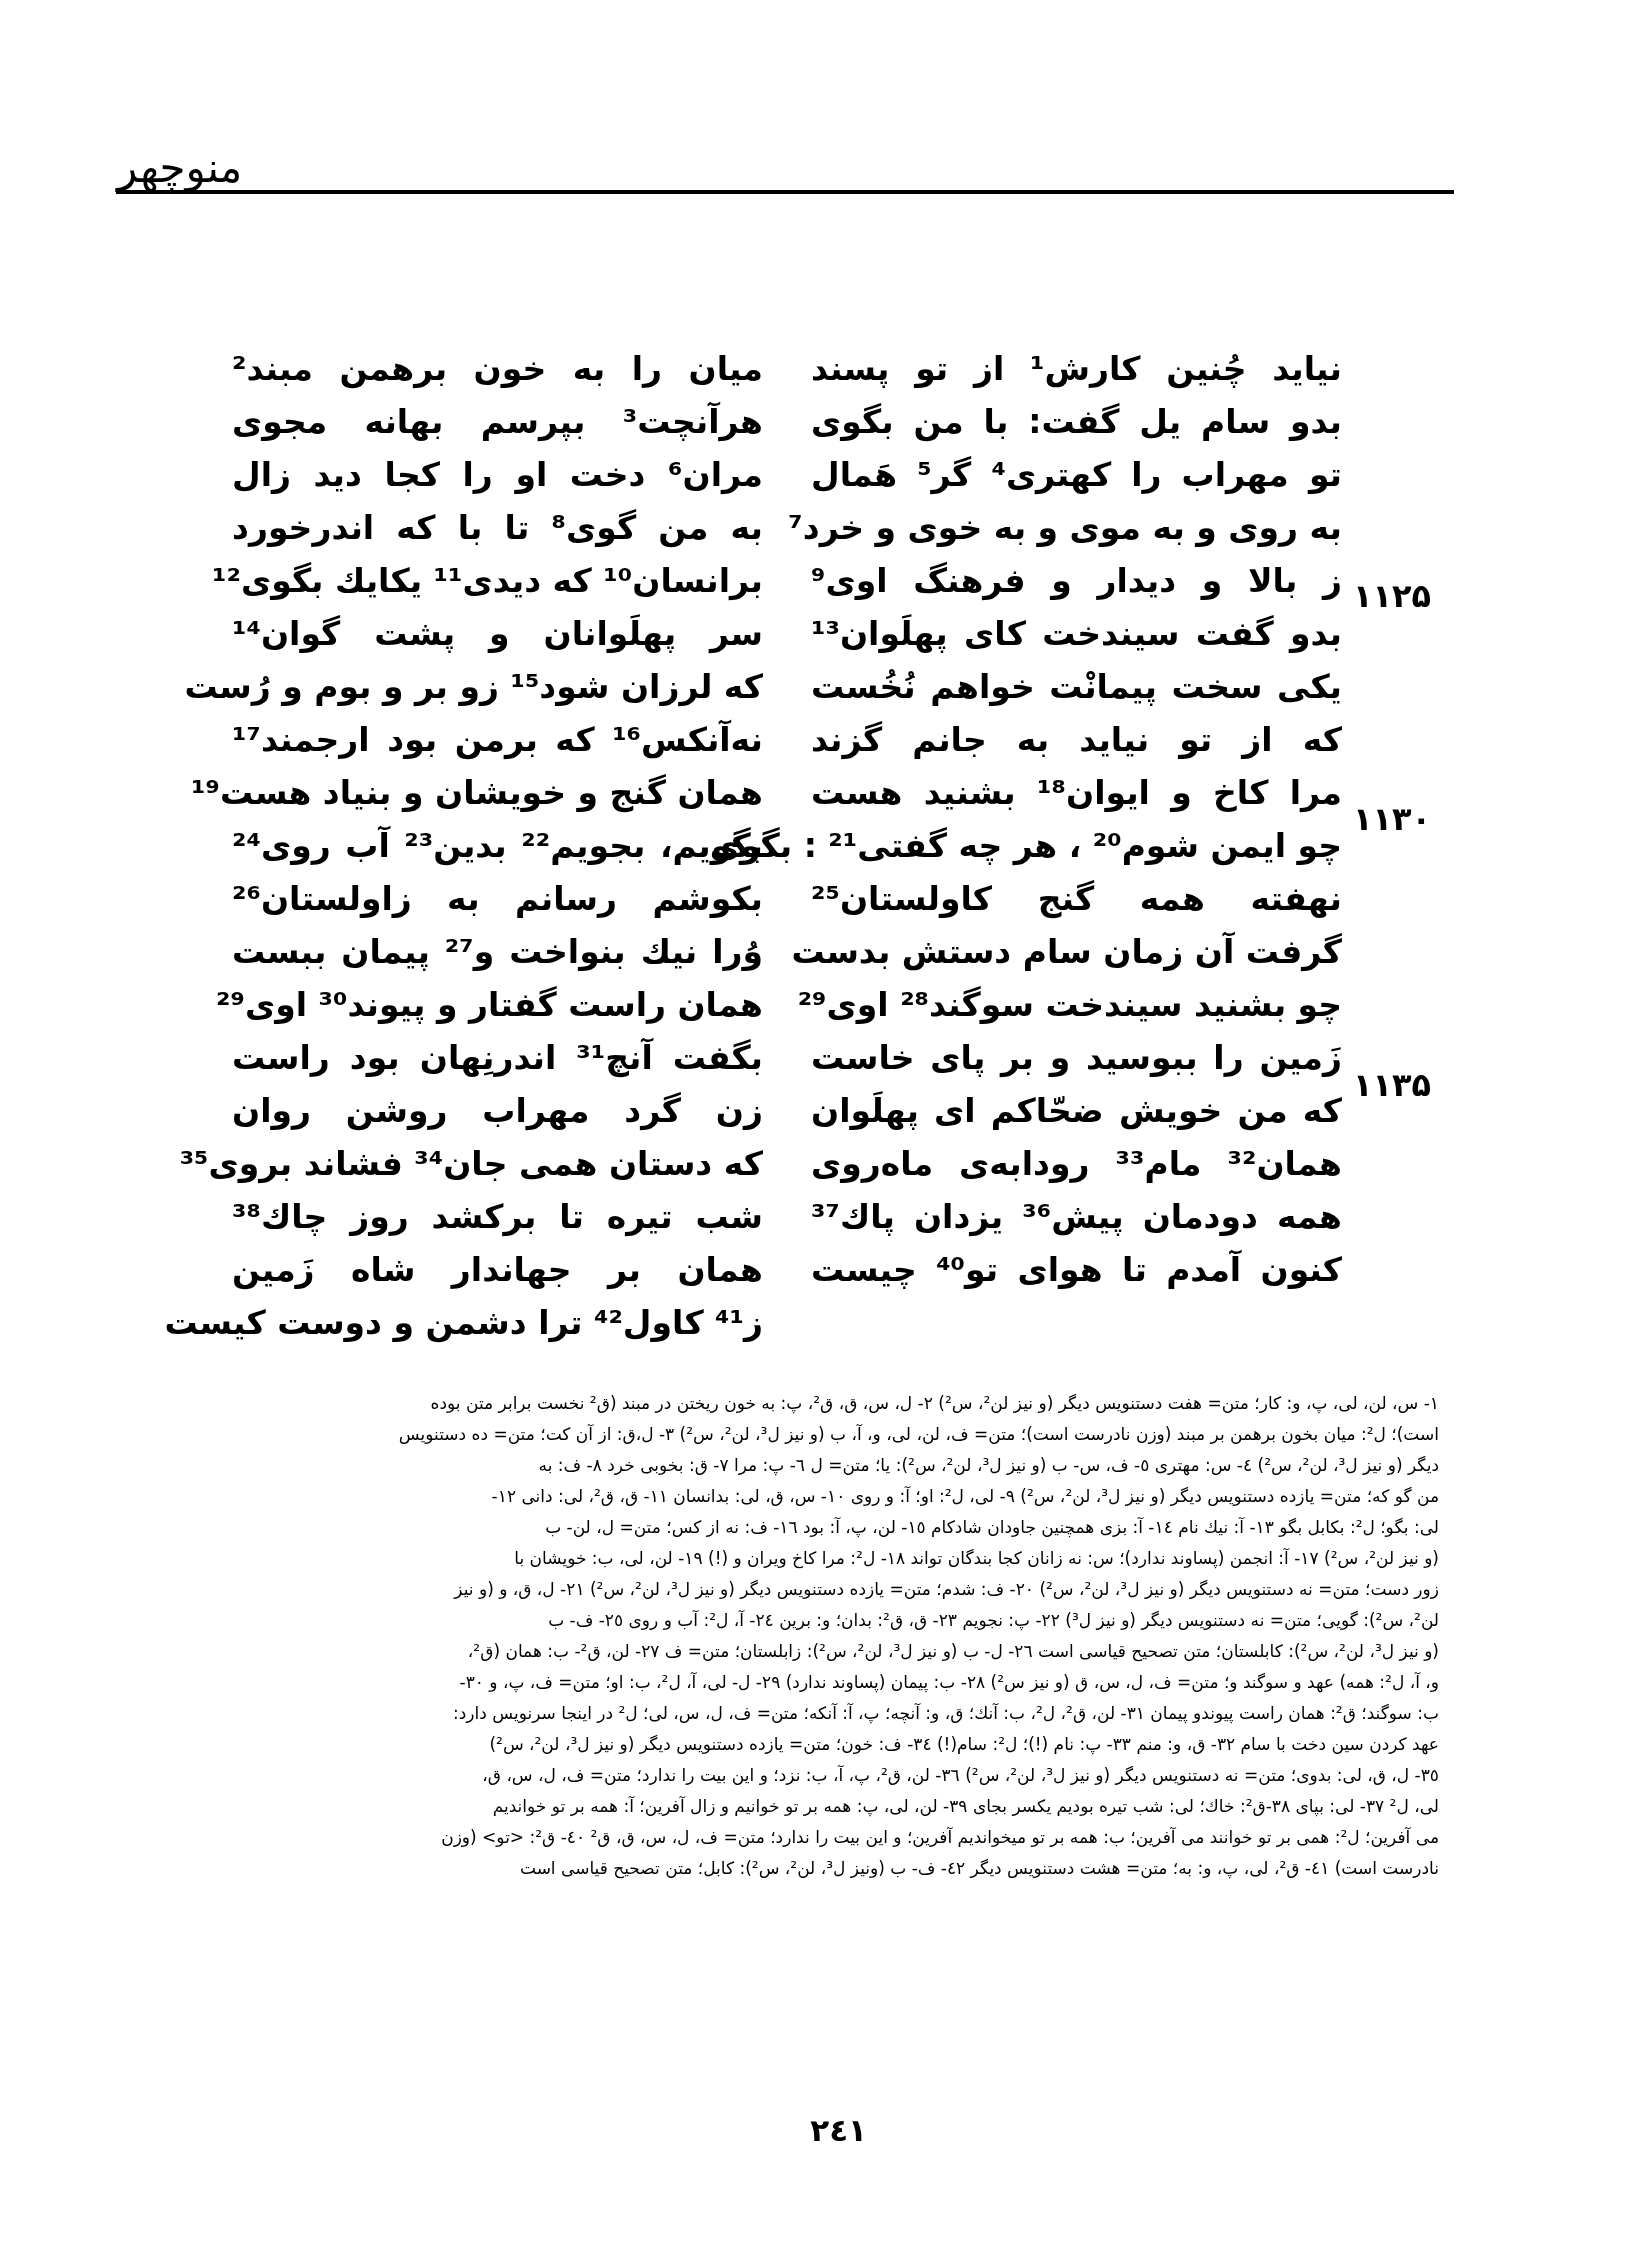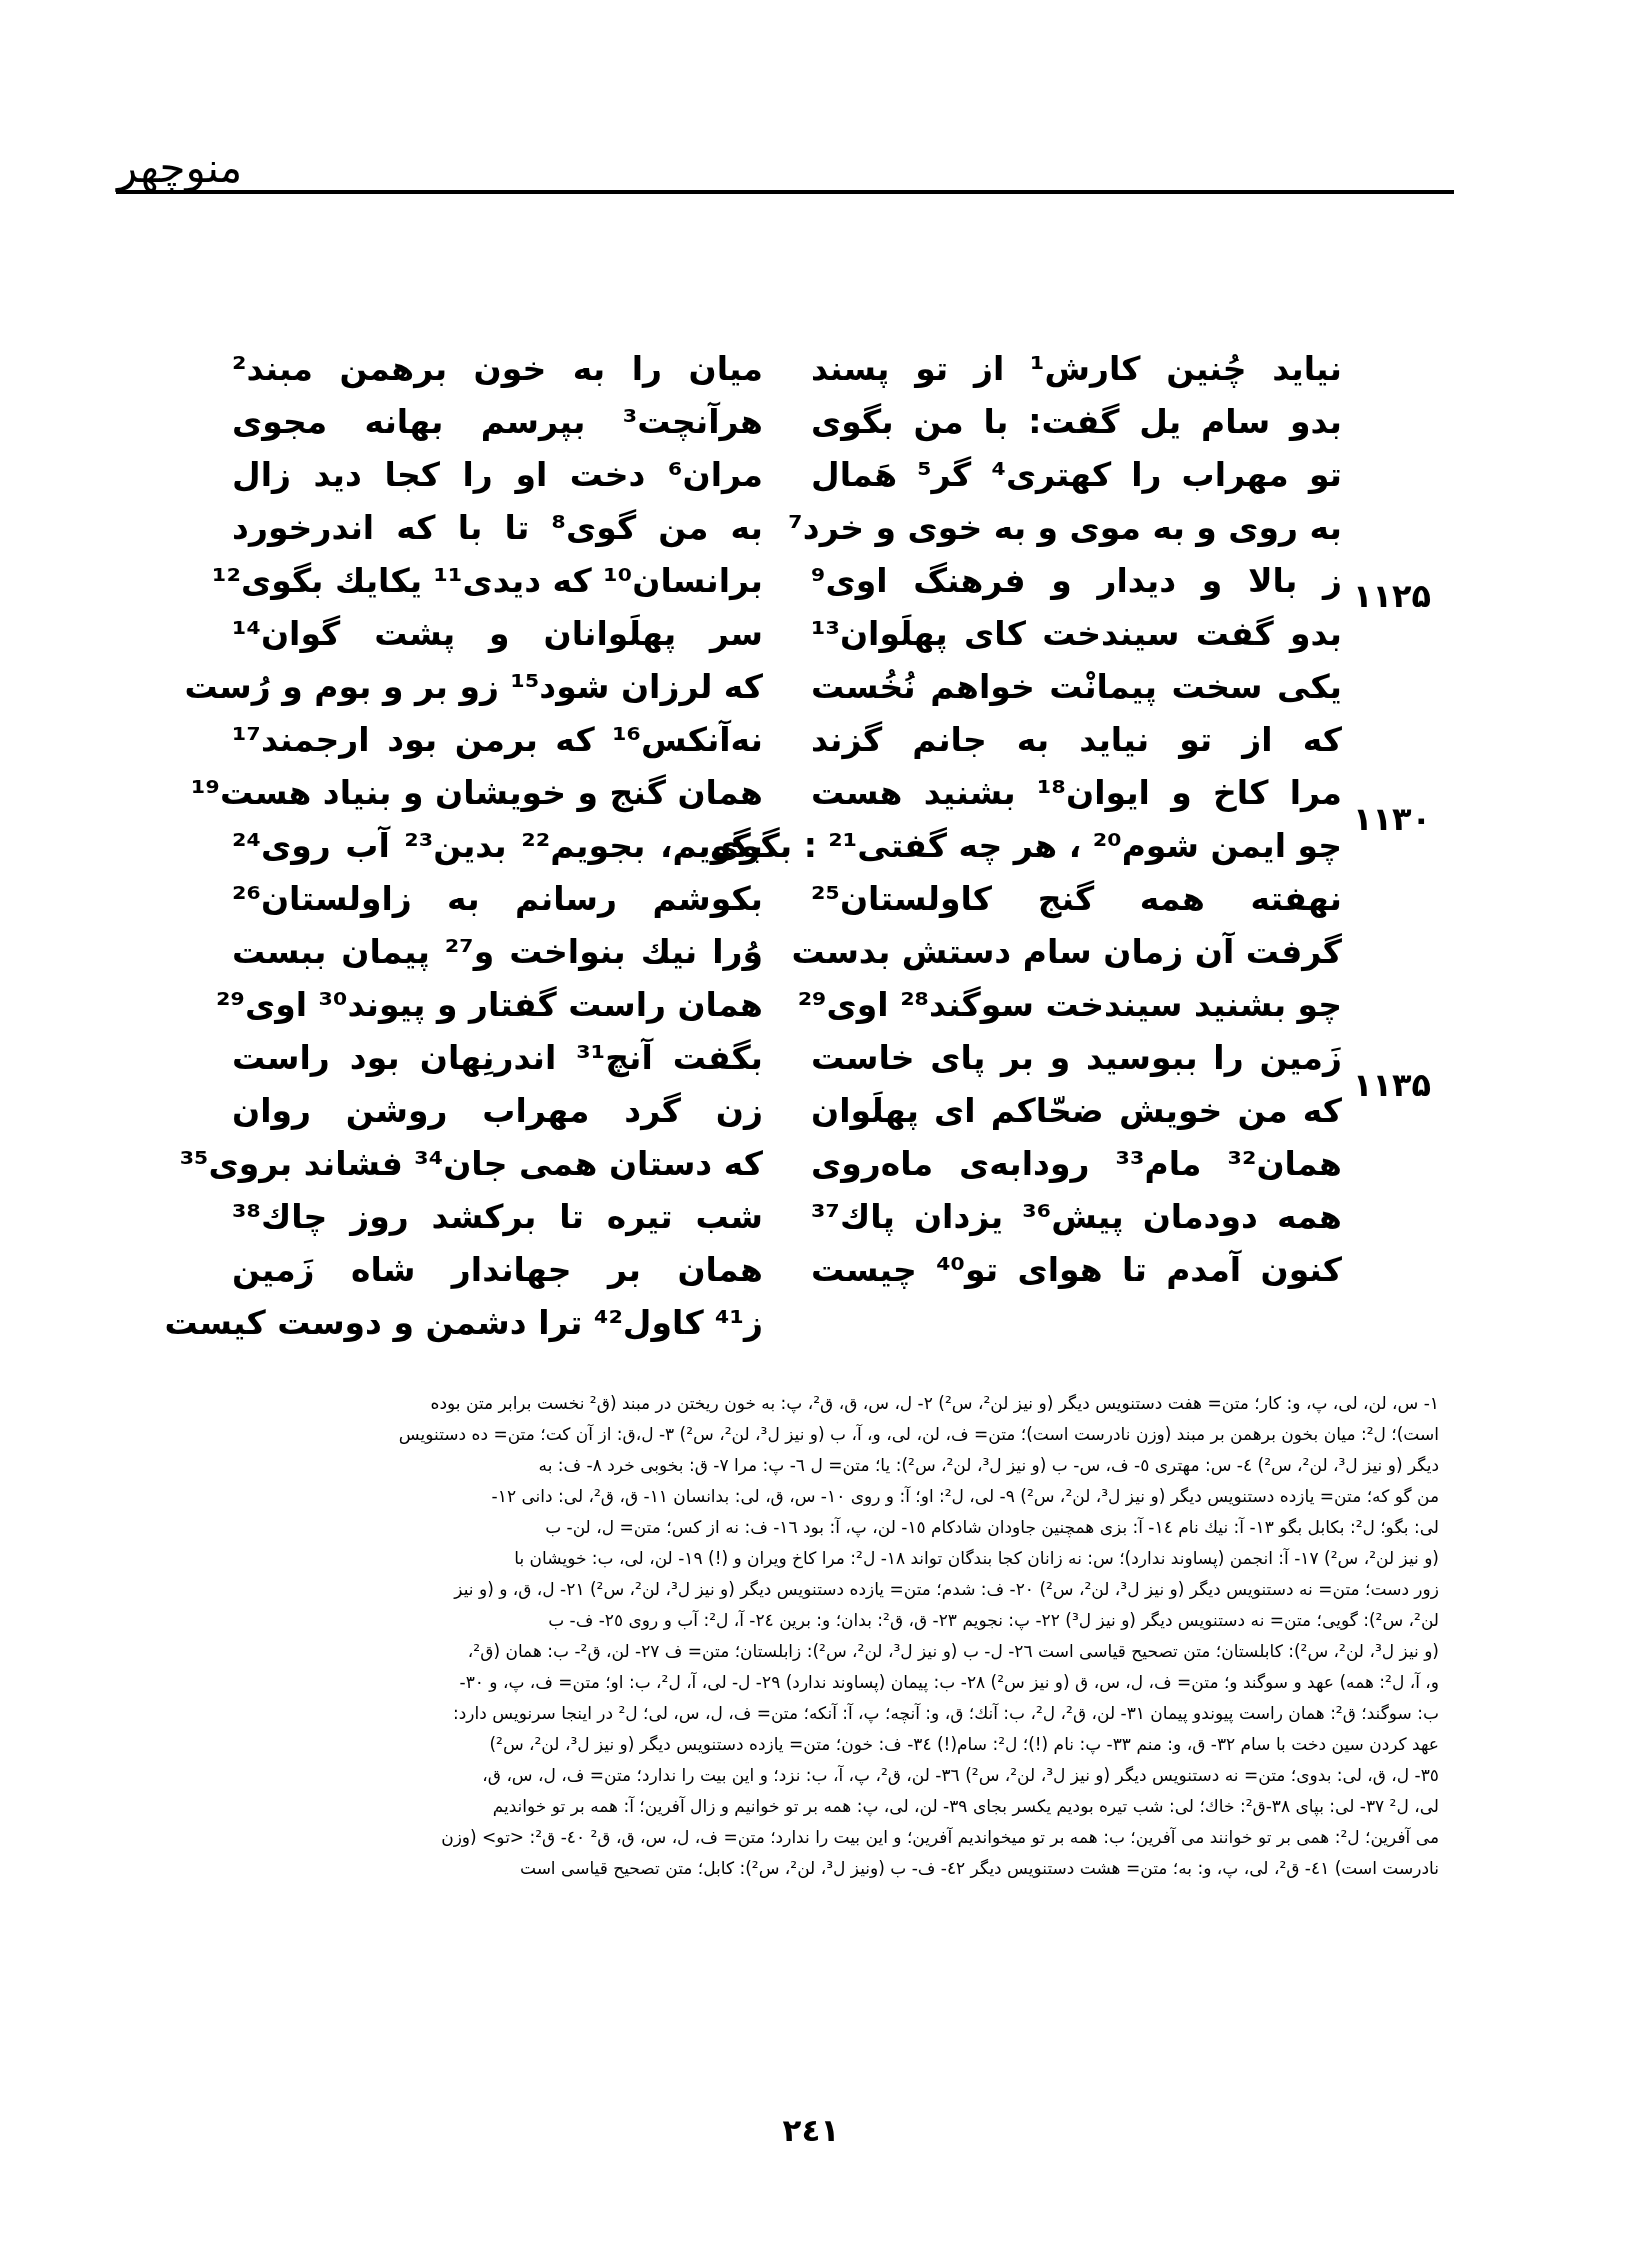--- a/index.html
+++ b/index.html
@@ -33,21 +33,21 @@
     position: absolute; left: 1353px; font-size: 32px; font-weight: bold;
     line-height: 53px; direction: ltr; width: 105px; text-align: left;
   }
   .footnotes {
     position: absolute; left: 159px; top: 1388px; width: 1280px;
     font-size: 17px; line-height: 31px; text-align: justify; direction: rtl;
   }
   .footnotes p { margin: 0; }
   .page-number {
     position: absolute; left: 755px; top: 2112px; width: 112px;
-    text-align: center; font-size: 31px; font-weight: bold;
+    font-size: 31px; font-weight: bold;
   }
 </style>
 </head>
 <body>
 
 <div class="page-title">منوچهر</div>
 <div class="header-rule"></div>
 
 <div class="verses">
   <div class="col col-right" id="col-right">

